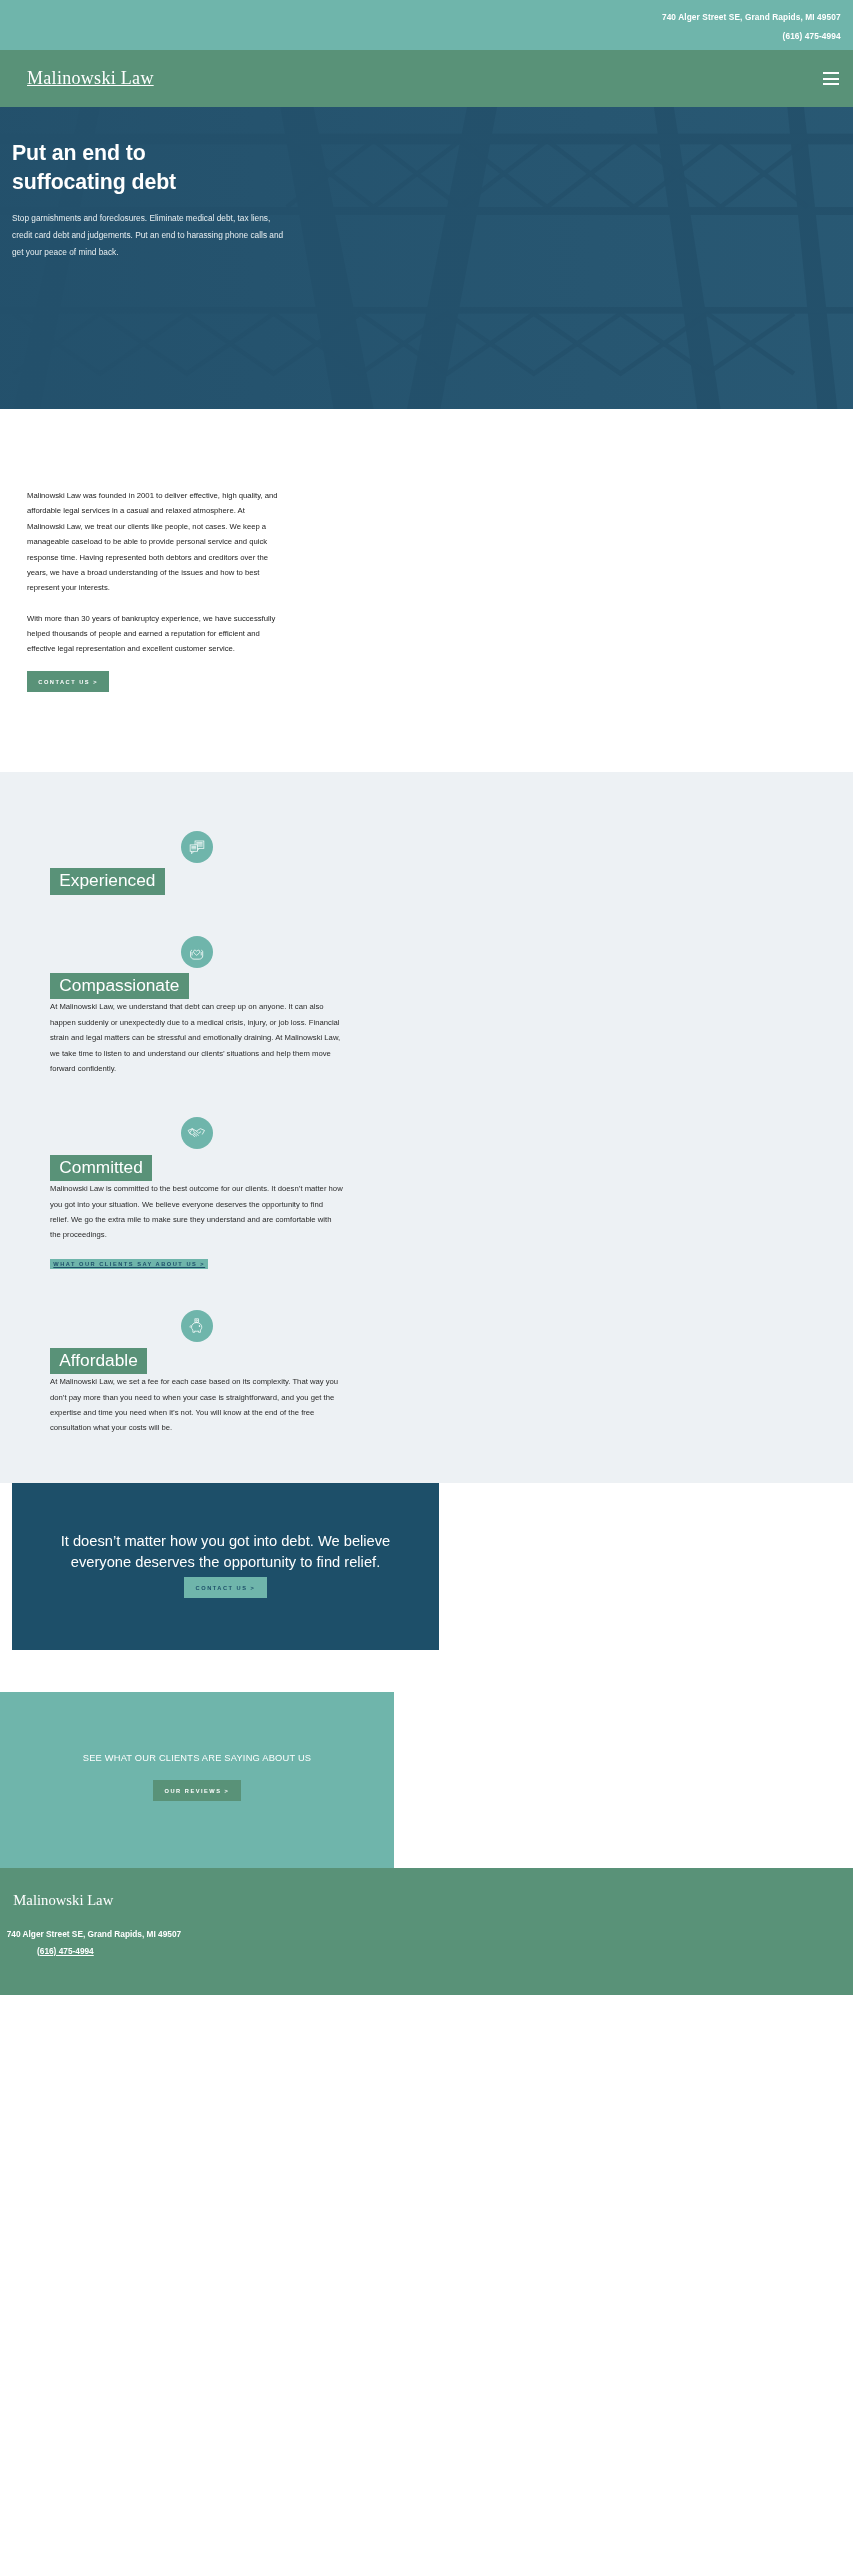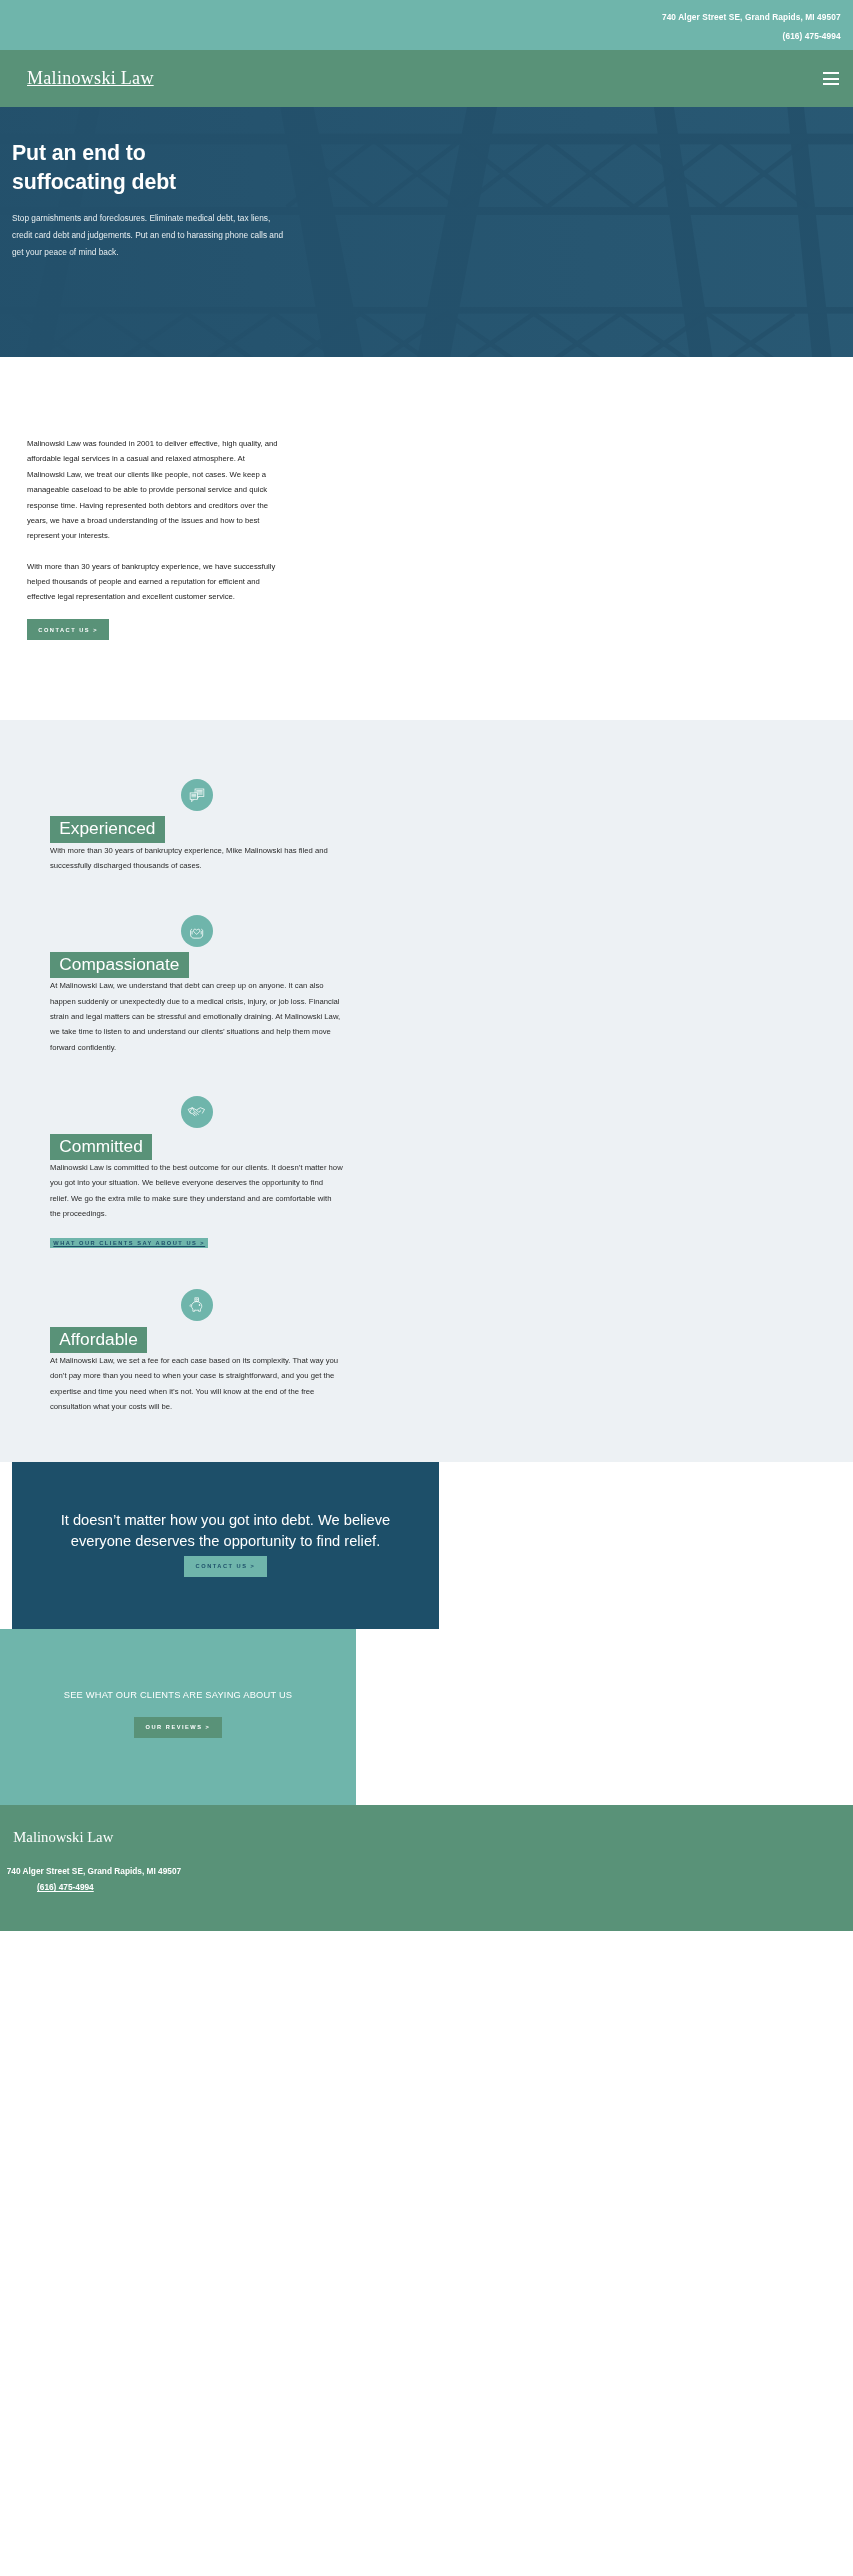--- a/index.html
+++ b/index.html
@@ -64,21 +64,21 @@
   .hamburger span {
     display:block;
     height:2px;
     background:#ffffff;
     width:16px;
   }
 
   
   .hero {
     position:relative;
-    height:250px;
+    height:302px;
     background:#23506b;
     overflow:hidden;
   }
   .hero-bg {
     position:absolute;
     inset:0;
     background:
       linear-gradient(115deg, rgba(30,70,95,0.0) 0%, rgba(30,70,95,0.0) 100%),
       #2b5b76;
   }
@@ -198,23 +198,24 @@
     color:#ffffff;
     font-size:14.7px;
     line-height:1.45;
     font-weight:normal;
     margin-bottom:4px;
   }
 
   
   .cta-light {
     background:#6fb5ab;
-    width:356px;
+    width:394px;
     padding:61px 40px 67px 40px;
     text-align:center;
+    margin-top:42px;
   }
   .cta-light h3 {
     color:#ffffff;
     font-size:9.3px;
     font-weight:normal;
     letter-spacing:0.2px;
     margin-bottom:17.3px;
   }
 
   
@@ -319,21 +320,20 @@
         <line x1="14.5" y1="10" x2="27.5" y2="10"></line>
           <line x1="14.5" y1="12.5" x2="27.5" y2="12.5"></line>
         <rect x="2" y="10" width="15" height="13" fill="#6fb5ab"></rect>
         <path d="M5 23 L5 28 L10 23"></path>
         <line x1="4.5" y1="13" x2="14.5" y2="13"></line>
           <line x1="4.5" y1="15.5" x2="14.5" y2="15.5"></line>
         <line x1="4.5" y1="18" x2="14.5" y2="18"></line>
       </svg>
     </div>
     <h2 class="value-head">Experienced</h2>
-    <p>With more than 30 years of bankruptcy experience, Mike Malinowski has filed and successfully discharged thousands of cases.</p>
   </div>
 
   <div class="value">
     <div class="value-icon">
       <svg width="17.3" height="16" viewBox="0 0 30 28" fill="none" stroke="#ffffff" stroke-width="1.4">
         <path d="M15 12.5c-2.5-2.6-5.5-2-5.5 0.8 0 2.3 3 4.6 5.5 6.4 2.5-1.8 5.5-4.1 5.5-6.4 0-2.8-3-3.4-5.5-0.8z"></path>
         <path d="M7 11c-1.6 0-2.6 1.3-2.6 3v7c0 2.6 2.5 5.5 6 5.5h9.2c3.5 0 6-2.9 6-5.5v-7c0-1.7-1-3-2.6-3"></path>
         <path d="M7 14v6"></path>
           <path d="M23 14v6"></path>
       </svg>

